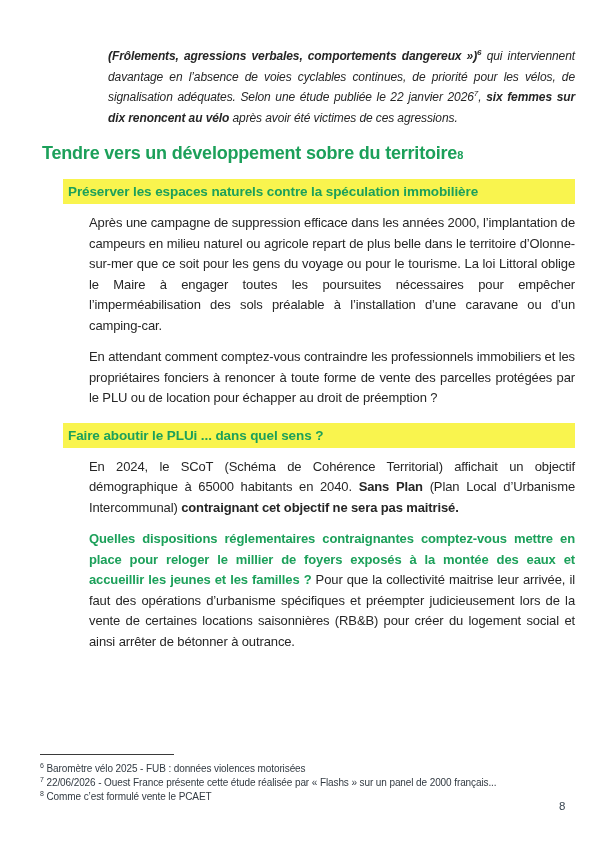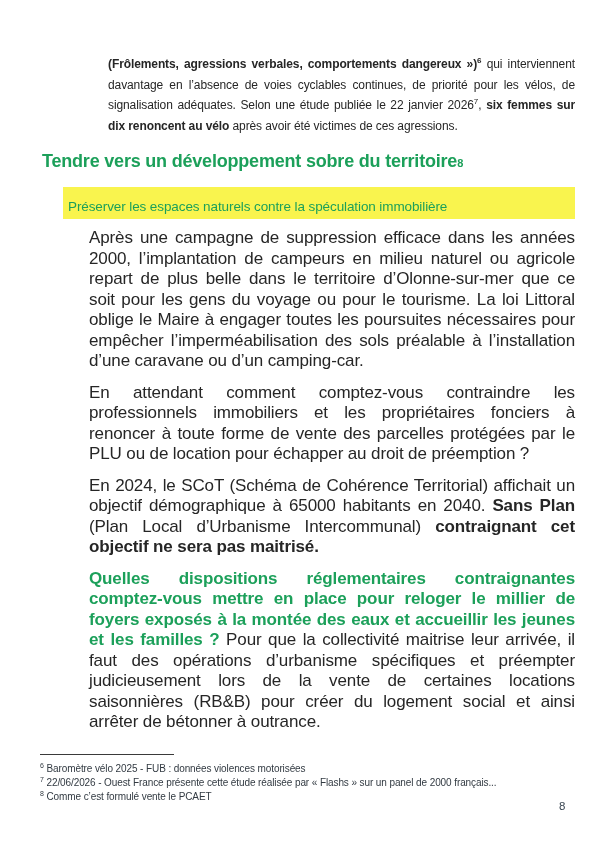--- a/index.html
+++ b/index.html
@@ -17,23 +17,24 @@
     font-family:"Liberation Sans", sans-serif;
     color:var(--ink);
     -webkit-font-smoothing:antialiased;
   }
   .page{
     box-sizing:border-box;
     padding:46px 31px 0 42px;
   }
   
   .intro{
-    margin:8px 0 0 66px;
+    margin:0 0 0 66px;
     font-size:12px;
     line-height:20.5px;
+    font-style:italic;
     text-align:justify;
     letter-spacing:-0.1px;
   }
   
   h1{
     margin:14px 0 0 0;
     font-size:18px;
     line-height:23px;
     font-weight:700;
     color:var(--green);
@@ -44,28 +45,28 @@
     font-weight:700;
     vertical-align:baseline;
   }
   
   .subhead{
     margin:12px 0 0 21px;
     background:var(--highlight);
     color:var(--green);
     font-size:13.5px;
     line-height:16px;
-    font-weight:400;
-    padding:12px 4px 4px 5px;
+    font-weight:700;
+    padding:5px 4px 4px 5px;
     letter-spacing:-0.1px;
   }
   
   .para{
     margin:9px 0 11px 47px;
-    font-size:17px;
+    font-size:13px;
     line-height:20.5px;
     text-align:justify;
     letter-spacing:-0.12px;
   }
   .para + .subhead{margin-top:14px;}
   .bold{font-weight:700;}
   .green{color:var(--green);}
   .sup{
     font-size:8px;
     vertical-align:super;
@@ -111,20 +112,21 @@
   <p class="intro"><span class="bold">(Frôlements, agressions verbales, comportements dangereux »)</span><span class="bold sup">6</span><span> qui interviennent davantage en l’absence de voies cyclables continues, de priorité pour les vélos, de signalisation adéquates. Selon une étude publiée le 22 janvier 2026</span><span class="sup">7</span><span>, </span><span class="bold">six femmes sur dix renoncent au vélo</span><span> après avoir été victimes de ces agressions.</span></p>
 
   <h1><span>Tendre vers un développement sobre du territoire</span><span class="h1ref">8</span></h1>
 
   <div class="subhead">Préserver les espaces naturels contre la spéculation immobilière</div>
 
   <p class="para"><span>Après une campagne de suppression efficace dans les années 2000, l’implantation de campeurs en milieu naturel ou agricole repart de plus belle dans le territoire d’Olonne-sur-mer que ce soit pour les gens du voyage ou pour le tourisme. La loi Littoral oblige le Maire à engager toutes les poursuites nécessaires pour empêcher l’imperméabilisation des sols préalable à l’installation d’une caravane ou d’un camping-car.</span></p>
 
   <p class="para"><span>En attendant comment comptez-vous contraindre les professionnels immobiliers et les propriétaires fonciers à renoncer à toute forme de vente des parcelles protégées par le PLU ou de location pour échapper au droit de préemption ?</span></p>
 
+  <div class="subhead">Faire aboutir le PLUi ... dans quel sens ?</div>
 
   <p class="para"><span>En 2024, le SCoT (Schéma de Cohérence Territorial) affichait un objectif démographique à 65000 habitants en 2040. </span><span class="bold">Sans Plan</span><span> (Plan Local d’Urbanisme Intercommunal) </span><span class="bold">contraignant cet objectif ne sera pas maitrisé.</span></p>
 
 
   <p class="para"><span class="bold green">Quelles dispositions réglementaires contraignantes comptez-vous mettre en place pour reloger le millier de foyers exposés à la montée des eaux et accueillir les jeunes et les familles ?</span><span> Pour que la collectivité maitrise leur arrivée, il faut des opérations d’urbanisme spécifiques et préempter judicieusement lors de la vente de certaines locations saisonnières (RB&amp;B) pour créer du logement social et ainsi arrêter de bétonner à outrance.</span></p>
 
 </div>
 
 <div class="footnotes">
   <div class="fn-rule"></div>

